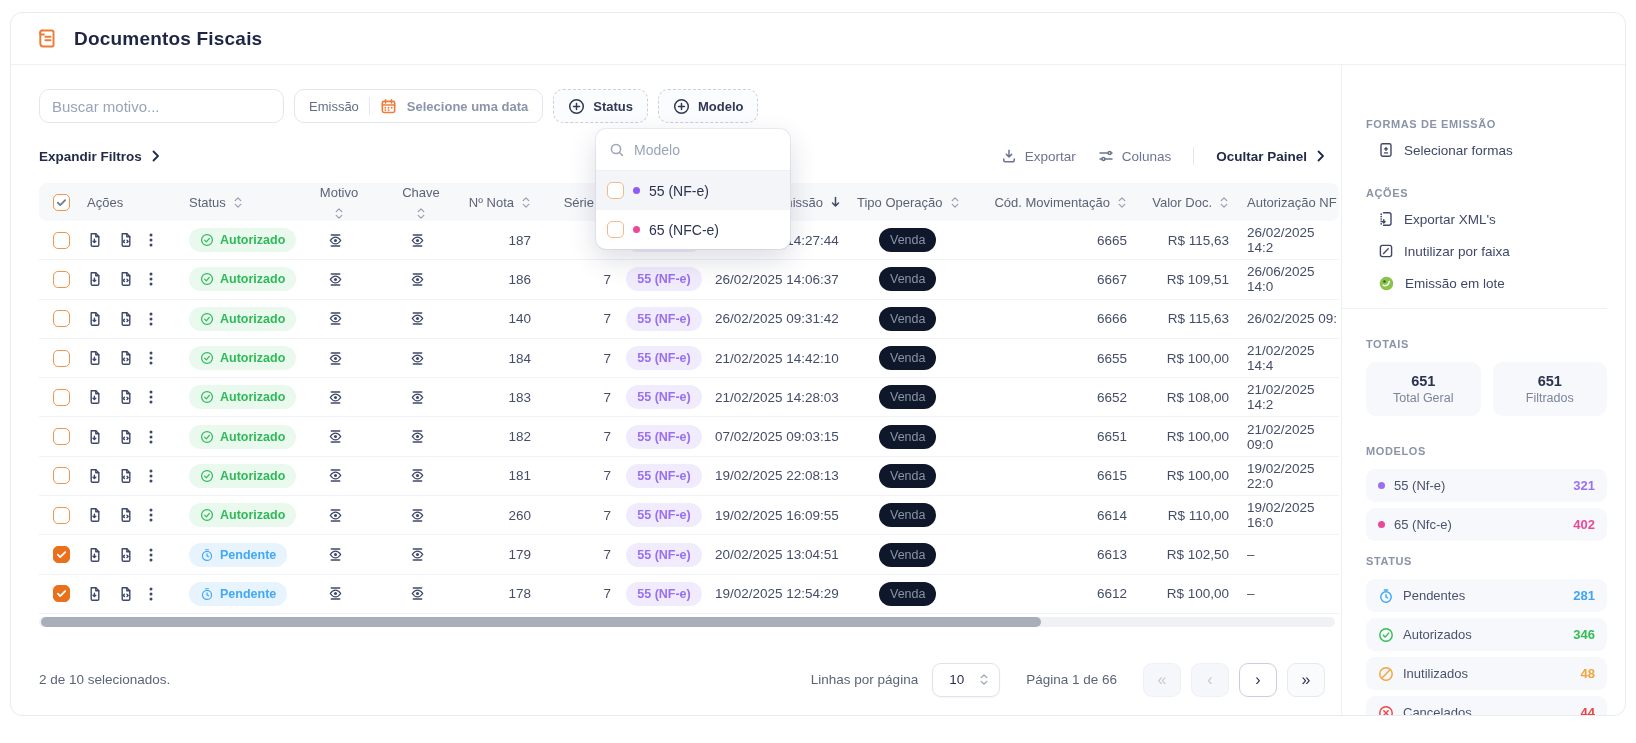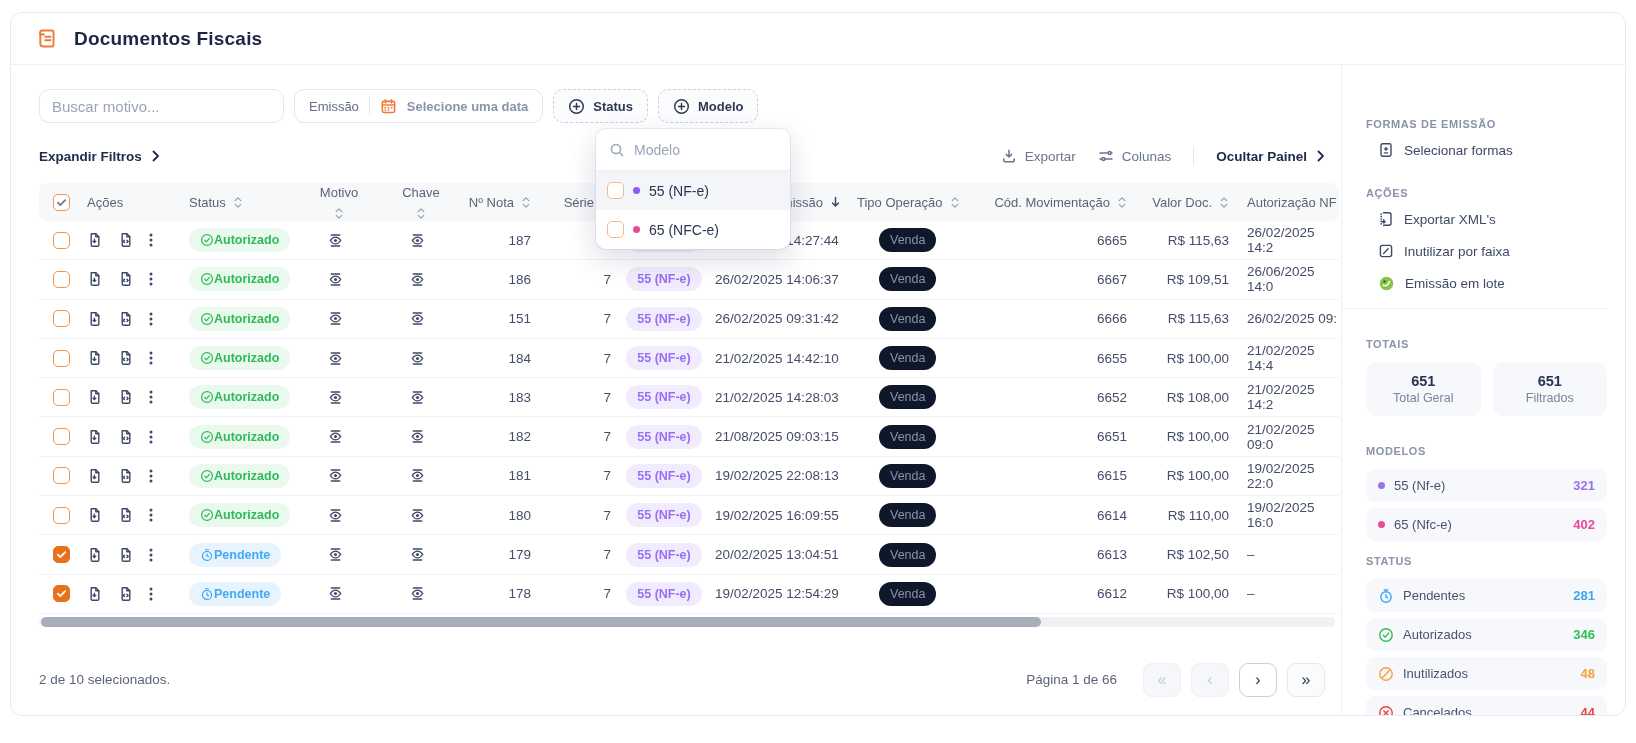--- a/index.html
+++ b/index.html
@@ -57,21 +57,21 @@
 
   .cb { width:17px; height:17px; border:1.6px solid #f0954e; border-radius:5px; background:#fff; display:flex; align-items:center; justify-content:center; cursor:pointer; flex:0 0 auto; }
   .cb.checked { background:#e9711c; border-color:#e9711c; }
   .cb svg { display:none; }
   .cb.checked svg { display:block; }
   .cb.head svg { display:block; }
 
   .act-icons { display:flex; align-items:center; gap:15px; padding-left:10px; color:#3f4868; }
   .act-icons .ibtn { cursor:pointer; display:flex; }
 
-  .badge { display:inline-flex; align-items:center; height:24px; padding:0 11px; border-radius:13px; font-size:12.5px; font-weight:600; }
+  .badge { display:inline-flex; align-items:center; gap:6px; height:24px; padding:0 11px; border-radius:13px; font-size:12.5px; font-weight:600; }
   .badge.ok { background:#e9f9ee; color:#30b959; }
   .badge.pending { background:#e8f4fd; color:#42a9f5; }
   .badge.model { background:#f1ecfd; color:#9a6ff2; font-weight:600; }
   .badge.gray { background:#0f172a; color:#8a93a8; font-weight:400; }
   .eye { color:#3f4868; cursor:pointer; display:flex; }
 
   .hscroll { margin-top:3px; width:1296px; height:10px; background:#f0f1f5; border-radius:6px; position:relative; }
   .hthumb { position:absolute; left:2px; top:0; width:1000px; height:10px; background:#a8aeba; border-radius:6px; cursor:grab; }
 
   
@@ -490,21 +490,21 @@
     <div class="cell c4">
                 <span class="eye">
                   <svg width="17" height="17" viewBox="0 0 18 18" fill="none" stroke="currentColor" stroke-width="1.4" stroke-linecap="round">
                     <path d="M4.5 3.2h9"></path>
                     <path d="M4.5 14.8h9"></path>
                     <path d="M3.5 9c1.6-2.4 3.4-3.6 5.5-3.6S12.9 6.6 14.5 9c-1.6 2.4-3.4 3.6-5.5 3.6S5.1 11.4 3.5 9z"></path>
                     <circle cx="9" cy="9" r="1.6" fill="currentColor" stroke="none"></circle>
                   </svg>
                 </span>
               </div>
-    <div class="cell c5 num">151</div>
+    <div class="cell c5 num">140</div>
     <div class="cell c6 num">7</div>
     <div class="cell c7">
                 <span class="badge model">55 (NF-e)</span>
               </div>
     <div class="cell c8 num">26/02/2025 09:31:42</div>
     <div class="cell c9" style="padding-left:22px;">
                 <span class="badge gray">Venda</span>
               </div>
     <div class="cell c10 num">6666</div>
     <div class="cell c11 num">R$ 115,63</div>
@@ -714,21 +714,21 @@
                     <path d="M3.5 9c1.6-2.4 3.4-3.6 5.5-3.6S12.9 6.6 14.5 9c-1.6 2.4-3.4 3.6-5.5 3.6S5.1 11.4 3.5 9z"></path>
                     <circle cx="9" cy="9" r="1.6" fill="currentColor" stroke="none"></circle>
                   </svg>
                 </span>
               </div>
     <div class="cell c5 num">182</div>
     <div class="cell c6 num">7</div>
     <div class="cell c7">
                 <span class="badge model">55 (NF-e)</span>
               </div>
-    <div class="cell c8 num">21/08/2025 09:03:15</div>
+    <div class="cell c8 num">07/02/2025 09:03:15</div>
     <div class="cell c9" style="padding-left:22px;">
                 <span class="badge gray">Venda</span>
               </div>
     <div class="cell c10 num">6651</div>
     <div class="cell c11 num">R$ 100,00</div>
     <div class="cell c12 num">21/02/2025 09:0</div>
   </div>
 
   <div class="trow">
     <div class="cell c0">
@@ -855,21 +855,21 @@
     <div class="cell c4">
                 <span class="eye">
                   <svg width="17" height="17" viewBox="0 0 18 18" fill="none" stroke="currentColor" stroke-width="1.4" stroke-linecap="round">
                     <path d="M4.5 3.2h9"></path>
                     <path d="M4.5 14.8h9"></path>
                     <path d="M3.5 9c1.6-2.4 3.4-3.6 5.5-3.6S12.9 6.6 14.5 9c-1.6 2.4-3.4 3.6-5.5 3.6S5.1 11.4 3.5 9z"></path>
                     <circle cx="9" cy="9" r="1.6" fill="currentColor" stroke="none"></circle>
                   </svg>
                 </span>
               </div>
-    <div class="cell c5 num">180</div>
+    <div class="cell c5 num">260</div>
     <div class="cell c6 num">7</div>
     <div class="cell c7">
                 <span class="badge model">55 (NF-e)</span>
               </div>
     <div class="cell c8 num">19/02/2025 16:09:55</div>
     <div class="cell c9" style="padding-left:22px;">
                 <span class="badge gray">Venda</span>
               </div>
     <div class="cell c10 num">6614</div>
     <div class="cell c11 num">R$ 110,00</div>
@@ -1032,20 +1032,29 @@
 </div>
 
         <div class="hscroll">
           <div class="hthumb"></div>
         </div>
       </div>
 
       <div class="foot">
         <span class="sel-info">2 de 10 selecionados.</span>
         <div class="foot-right">
+          <div class="rpp">
+            <span>Linhas por página</span>
+            <div class="rpp-select">
+              <span>10</span>
+              <svg width="10" height="13" viewBox="0 0 10 14" fill="none" stroke="#98a0b3" stroke-width="1.4" stroke-linecap="round" stroke-linejoin="round">
+                  <path d="M2 5l3-3 3 3M2 9l3 3 3-3"></path>
+                </svg>
+            </div>
+          </div>
           <span class="page-info">Página 1 de 66</span>
           <div class="pager">
             <div class="pbtn disabled">«</div>
             <div class="pbtn disabled">‹</div>
             <div class="pbtn primary">›</div>
             <div class="pbtn lite">»</div>
           </div>
         </div>
       </div>
     </div>

